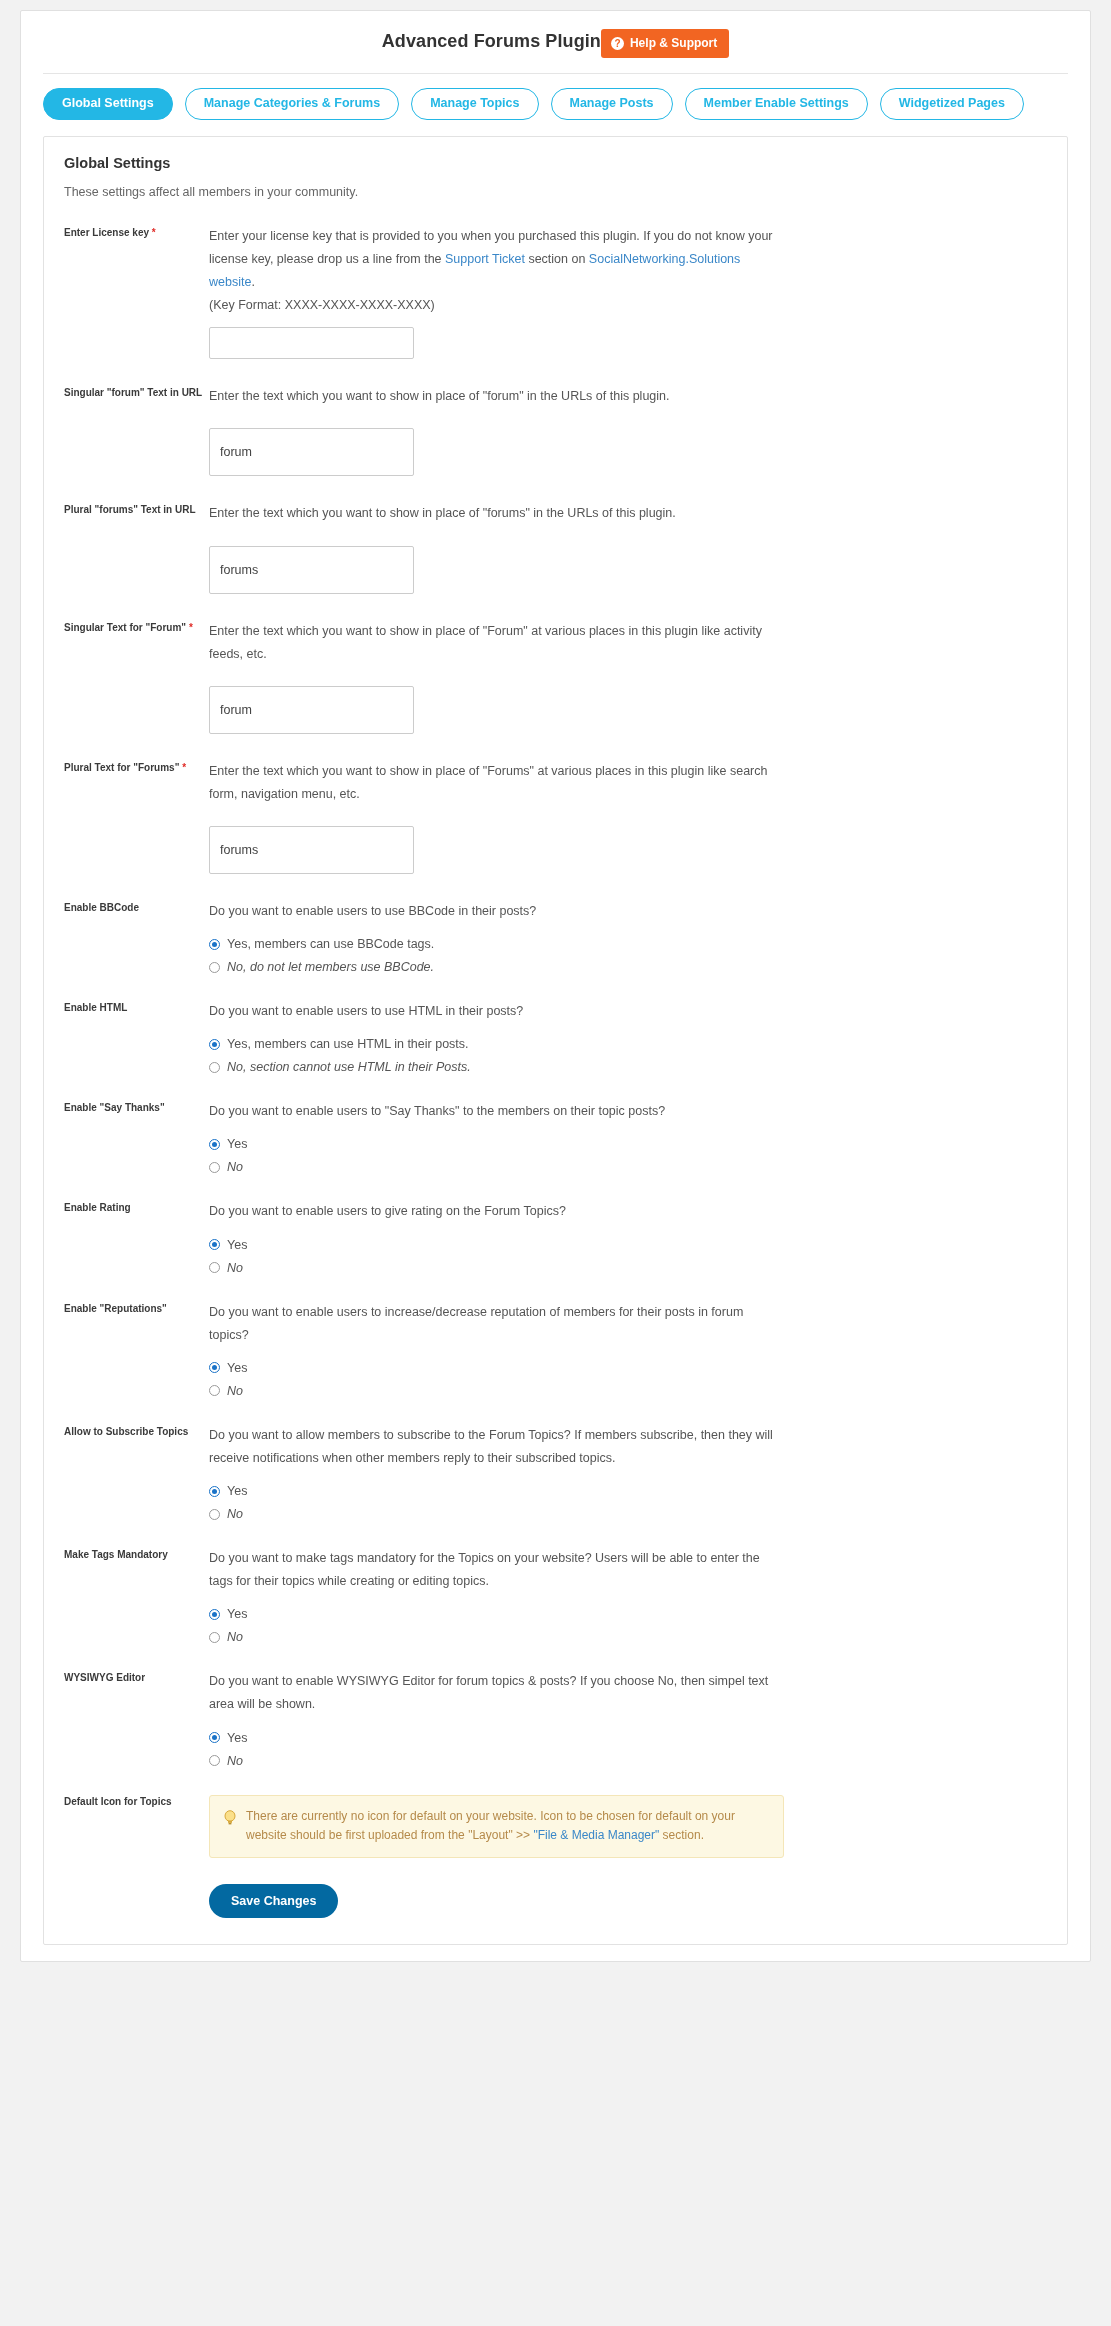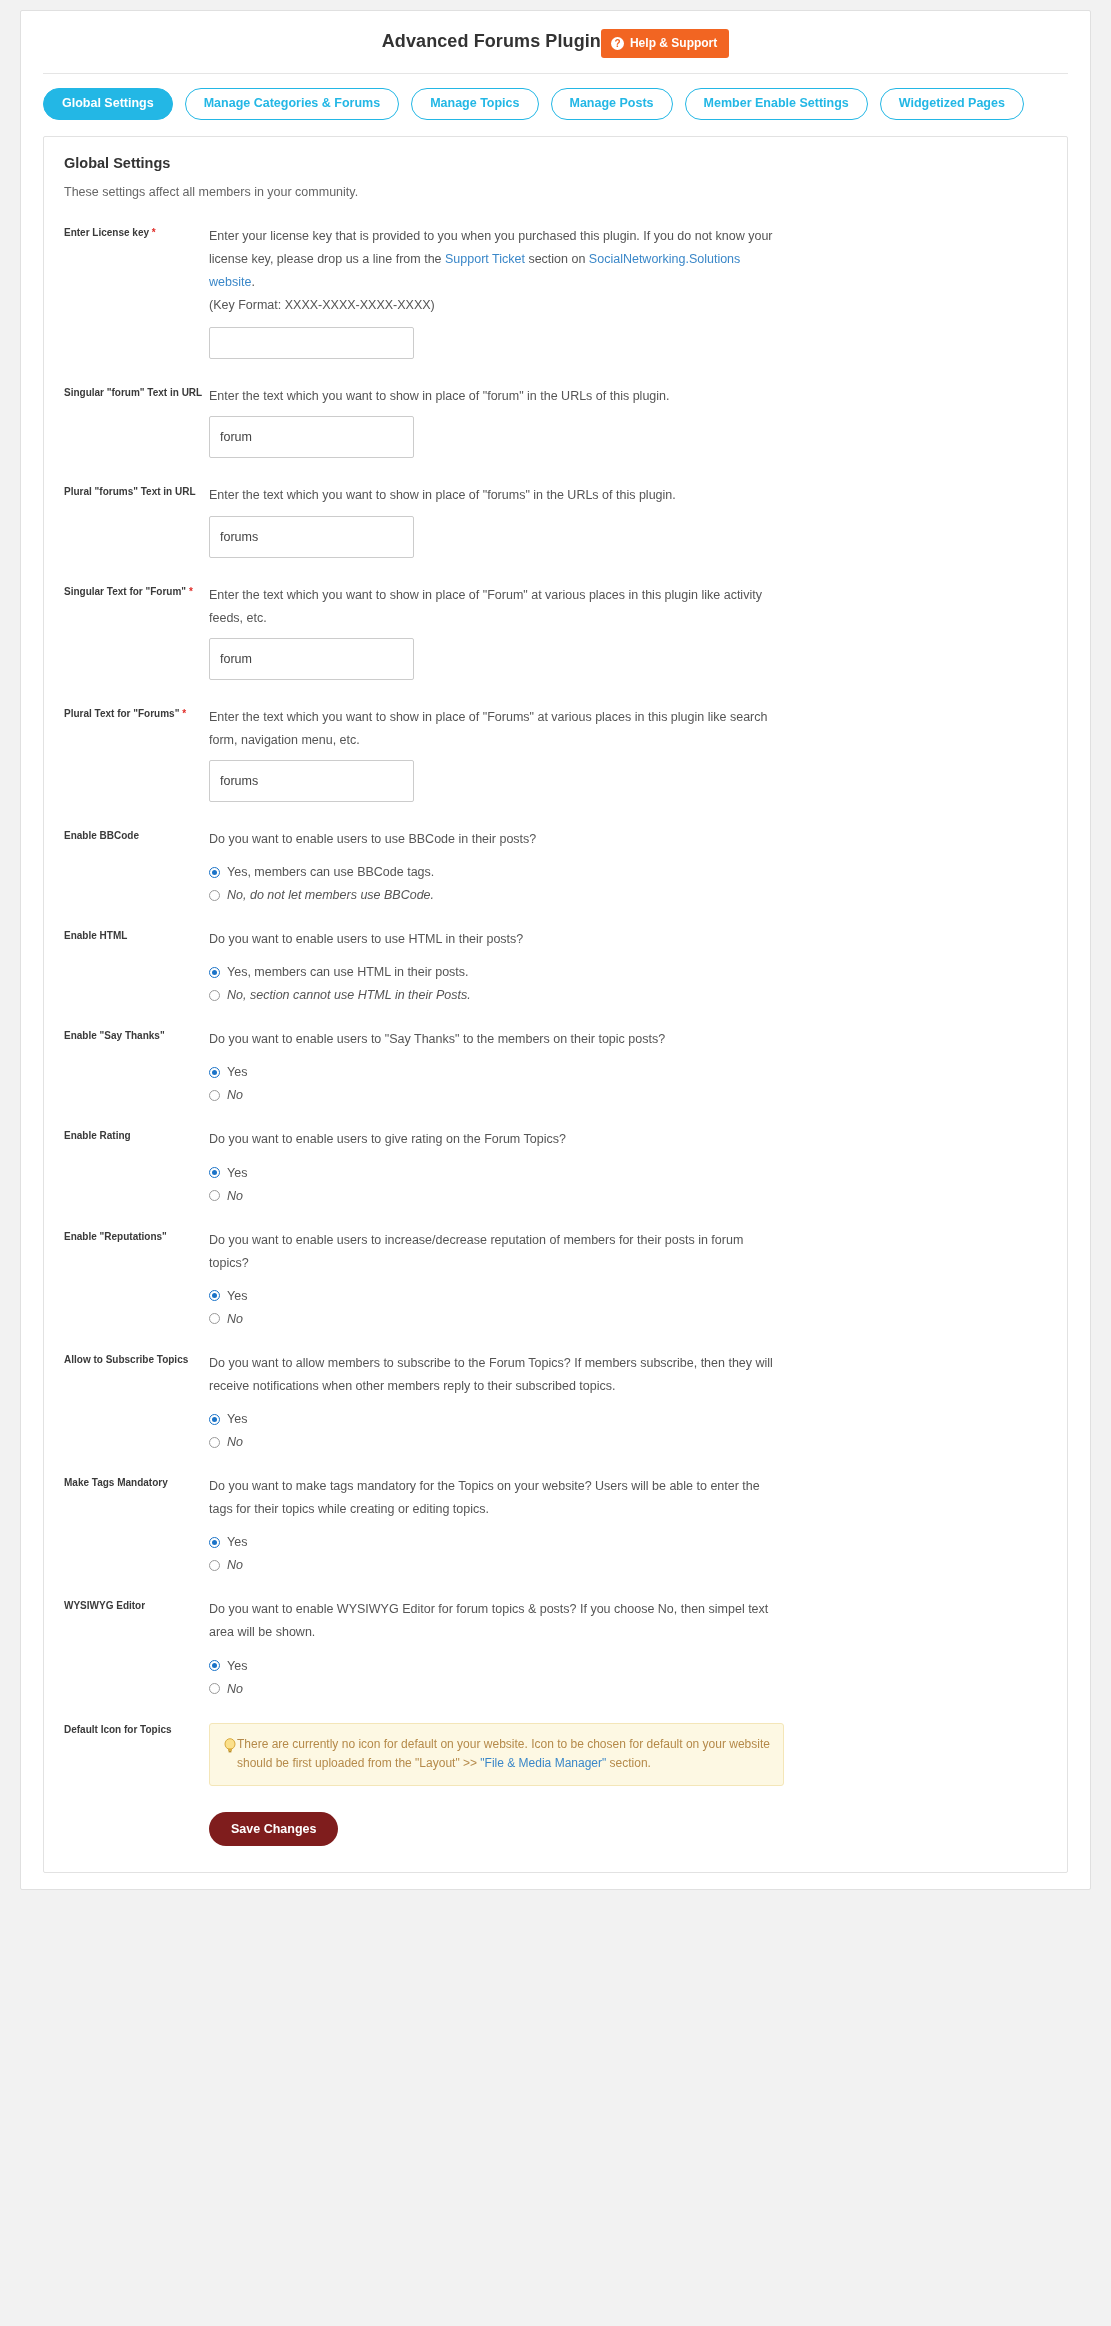--- a/index.html
+++ b/index.html
@@ -135,22 +135,22 @@
     color: #555555;
     line-height: 1.85;
     margin: 0;
     max-width: 575px;
   }
   .desc a { color: #3a87c8; text-decoration: none; text-align: right; }
 
   .txt-input {
     display: block;
     width: 205px;
-    height: 42px;
-    margin-top: 8px;
+    height: 48px;
+    margin-top: 20px;
     padding: 4px 10px;
     font-size: 12.5px;
     font-family: "Liberation Sans", sans-serif;
     color: #444444;
     border: 1px solid #cccccc;
     border-radius: 2px;
     background: #ffffff;
     outline: none;
   }
   .txt-input.license { height: 32px; margin-top: 10px; }
@@ -188,20 +188,21 @@
     background: #1a73c8;
   }
 
   
   .notice {
     background: #fdf8e3;
     border: 1px solid #f4e6b8;
     border-radius: 3px;
     padding: 11px 13px 12px 13px;
     display: flex;
+    gap: 9px;
     align-items: flex-start;
     max-width: 575px;
     margin-top: 1px;
   }
   .bulb-icon {
     flex: 0 0 14px;
     margin-top: 3px;
   }
   .notice-text {
     font-size: 12px;
@@ -209,21 +210,21 @@
     line-height: 1.6;
   }
   .notice-text a { color: #3a87c8; text-decoration: none; }
 
   
   .save-wrap {
     margin-top: 20px;
     padding-left: 145px;
   }
   .save-btn {
-    background: #7f1d1d;
+    background: #0369a1;
     color: #ffffff;
     border: none;
     border-radius: 18px;
     padding: 10px 22px;
     font-size: 12.5px;
     font-weight: bold;
     font-family: "Liberation Sans", sans-serif;
     cursor: pointer;
   }
 </style>

